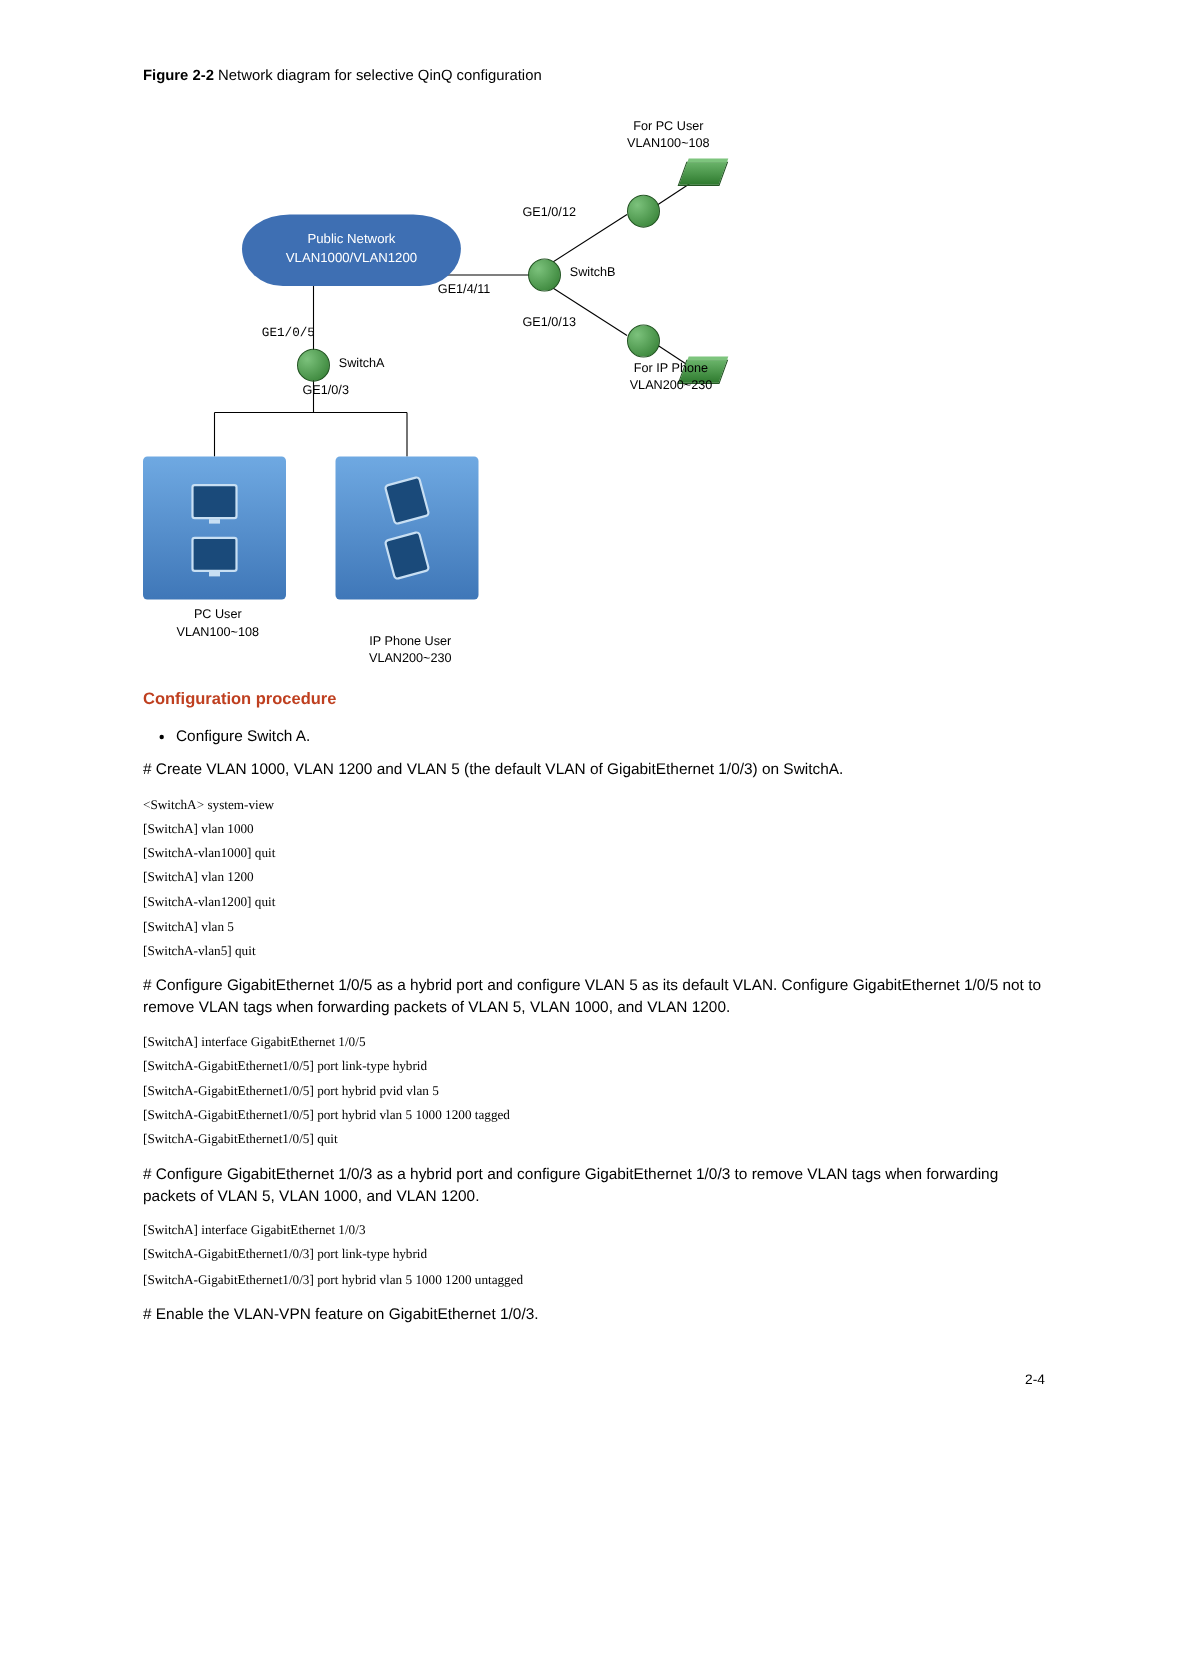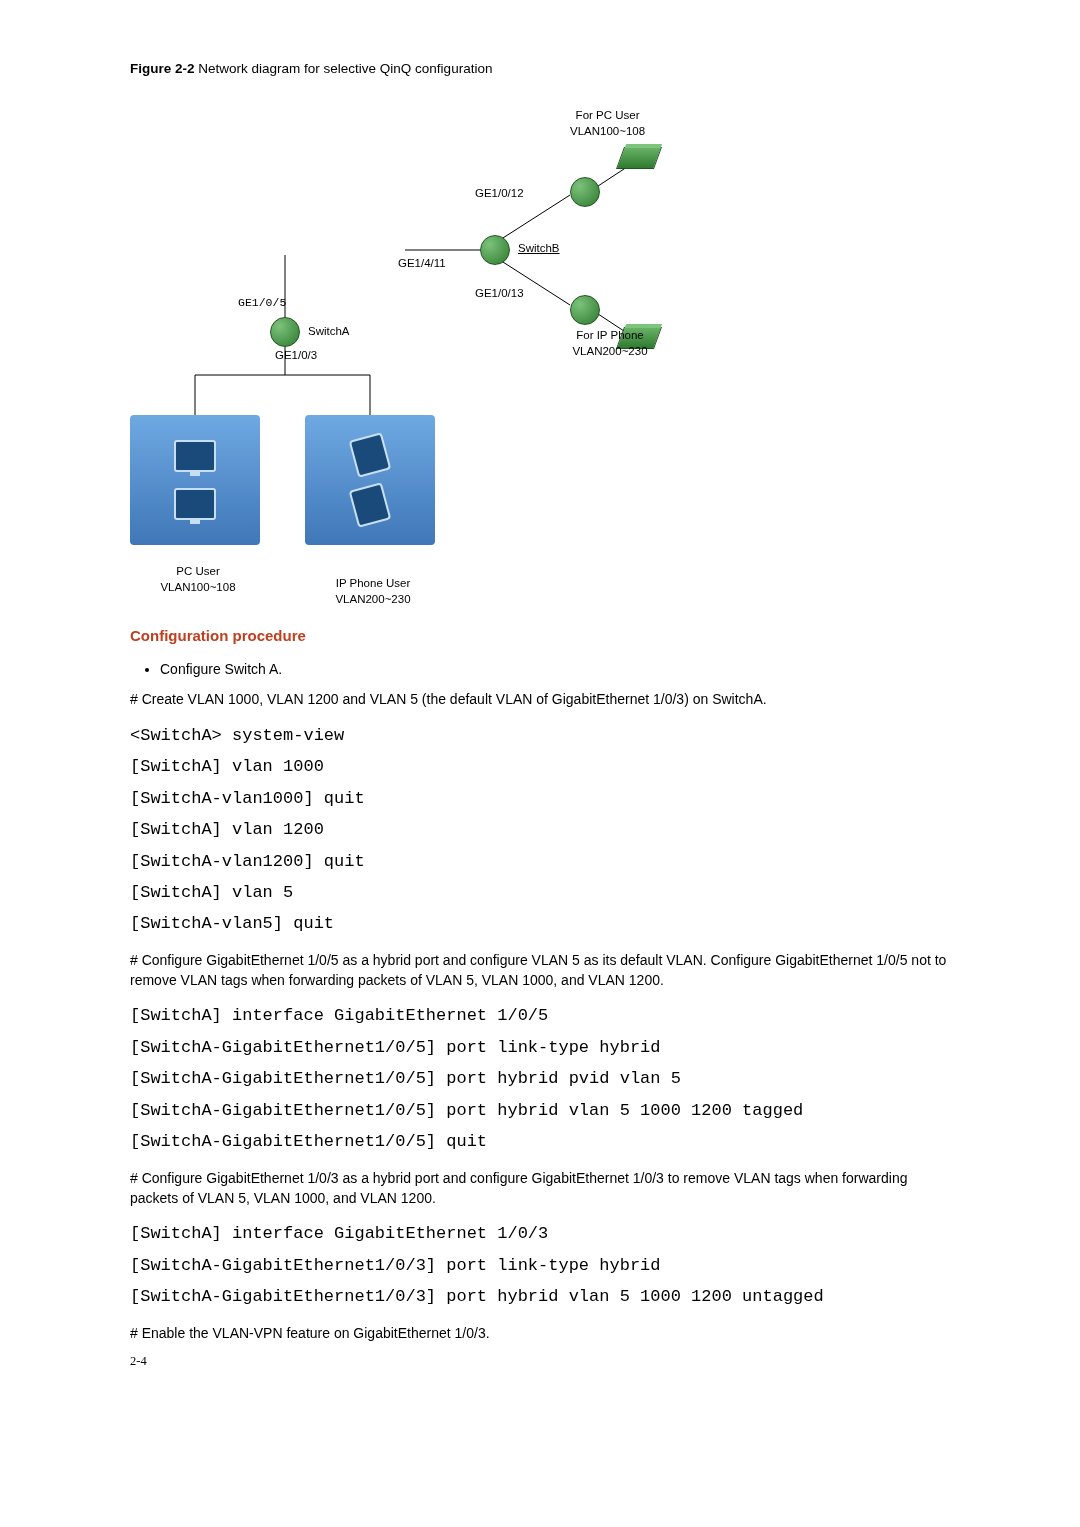--- a/index.html
+++ b/index.html
@@ -112,31 +112,30 @@
     padding: 0;
   }
   ul.bul li {
     margin-bottom: 4px;
   }
   .para {
     margin: 8px 0 10px 0;
     line-height: 1.45;
   }
   pre.code {
-    font-family: Liberation Mono, monospace;
-    font-size: 17px;
+    font-family: Liberation Serif, serif;
+    font-size: 12px;
     line-height: 1.85;
     margin: 6px 0 10px 0;
     white-space: pre;
   }
   .page-num {
-    text-align: left;
+    text-align: right;
     font-size: 12.5px;
-    margin-top: 10px;
-    font-family: Liberation Serif, serif;
+    margin-top: 42px;
   }
 </style>
 </head>
 <body>
 
 <div class="figure-caption">
   <b>Figure 2-2</b>
   <span>Network diagram for selective QinQ configuration</span>
 </div>
 
@@ -151,23 +150,27 @@
 
     <line x1="155" y1="248" x2="155" y2="280" stroke="#000" stroke-width="1"></line>
     <line x1="65" y1="280" x2="240" y2="280" stroke="#000" stroke-width="1"></line>
     <line x1="65" y1="280" x2="65" y2="320" stroke="#000" stroke-width="1"></line>
     <line x1="240" y1="280" x2="240" y2="320" stroke="#000" stroke-width="1"></line>
 
     <line x1="462" y1="95" x2="500" y2="70" stroke="#000" stroke-width="1"></line>
     <line x1="462" y1="215" x2="500" y2="240" stroke="#000" stroke-width="1"></line>
   </svg>
 
+  <div class="cloud" style="left:90px; top:100px; width:175px;">
+    <div>Public Network</div>
+    <div>VLAN1000/VLAN1200</div>
+  </div>
 
   <div class="router-icon" style="left:350px; top:140px;"></div>
-  <div class="dlabel" style="left:388px; top:145px;text-decoration:underline;">SwitchB</div>
+  <div class="dlabel" style="left:388px; top:145px;">SwitchB</div>
 
   <div class="router-icon" style="left:440px; top:82px;"></div>
   <div class="switch-icon" style="left:490px; top:52px;"></div>
   <div class="dlabel" style="left:440px; top:12px; text-align:center;"><span>For PC User<br>VLAN100~108</span></div>
 
   <div class="router-icon" style="left:440px; top:200px;"></div>
   <div class="switch-icon" style="left:490px; top:232px;"></div>
   <div class="dlabel" style="left:390px; top:232px; width:180px;"><span>For IP Phone<br>VLAN200~230</span></div>
 
   <div class="router-icon" style="left:140px; top:222px;"></div>
@@ -176,21 +179,21 @@
   <div class="dlabel" style="left:345px; top:90px;">GE1/0/12</div>
   <div class="dlabel" style="left:268px; top:160px;">GE1/4/11</div>
   <div class="dlabel" style="left:345px; top:190px;">GE1/0/13</div>
   <div class="dlabel" style="left:108px; top:200px;font-family:Liberation Mono, monospace;">GE1/0/5</div>
   <div class="dlabel" style="left:145px; top:252px;">GE1/0/3</div>
 
   <div class="pc-box" style="left:0px; top:320px;">
     <div class="monitor"></div>
     <div class="monitor" style="margin-top:10px;"></div>
   </div>
-  <div class="dlabel" style="left:18px; top:468px; width:100px;"><span>PC User<br>VLAN100~108</span></div>
+  <div class="dlabel" style="left:18px; top:456px; width:100px;"><span>PC User<br>VLAN100~108</span></div>
 
   <div class="pc-box phone-box" style="left:175px; top:320px;">
     <div class="phone"></div>
     <div class="phone" style="margin-top:6px;"></div>
   </div>
   <div class="dlabel" style="left:188px; top:480px; width:110px;"><span>IP Phone User<br>VLAN200~230</span></div>
 </div>
 
 <div class="h3">Configuration procedure</div>
 

